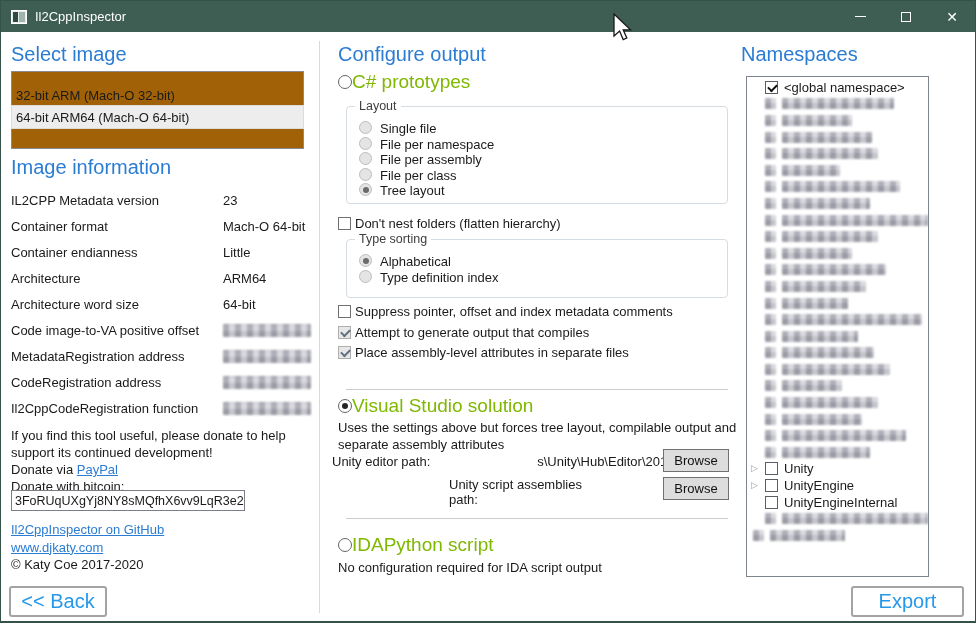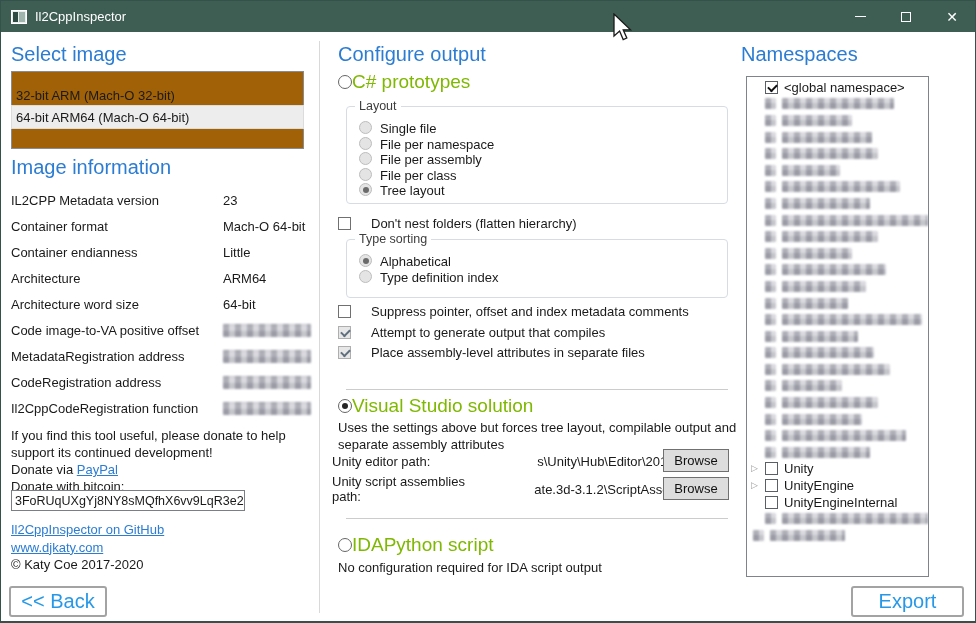--- a/index.html
+++ b/index.html
@@ -49,21 +49,21 @@
   .radio-head { position:absolute; display:flex; align-items:center; }
   .radio { width:13px; height:13px; border-radius:50%; border:1px solid #666; background:#fff; position:relative; flex:none; display:inline-block; }
   .radio.big { width:14px; height:14px; }
   .radio.selected::after { content:""; position:absolute; left:50%; top:50%; width:6px; height:6px; margin:-3px 0 0 -3px; border-radius:50%; background:#262626; }
   .radio.disabled { background:#e4e4e4; border-color:#bdbdbd; }
   .radio.disabled.selected::after { background:#6b6b6b; }
   .groupbox { position:absolute; border:1px solid #d5dde3; border-radius:4px; }
   .groupbox .gb-label { position:absolute; top:-8px; left:8px; background:#fff; padding:0 4px; font-size:12.5px; color:#3d3d3d; }
   .opt-row { display:flex; align-items:flex-start; gap:8px; height:15.5px; }
   .gb-inner { padding:14px 0 0 12px; }
-  .cb-row { position:absolute; display:flex; align-items:center; gap:20px; }
+  .cb-row { position:absolute; display:flex; align-items:center; gap:4px; }
   .cb { width:13px; height:13px; border:1px solid #707070; background:#fff; position:relative; flex:none; }
   .cb.checked.disabled { background:#e7e7e7; border-color:#aeaeae; }
   .cb.checked::after { content:""; position:absolute; left:2px; top:2px; width:7px; height:4px; border-left:2px solid #1c1c1c; border-bottom:2px solid #1c1c1c; transform:rotate(-45deg); }
   .cb.checked.disabled::after { border-color:#5f6e7d; }
   .h-sep { position:absolute; left:345px; width:382px; height:1px; background:#cccccc; }
   .desc { position:absolute; left:337px; width:400px; line-height:17px; }
   .path-row { position:absolute; left:331px; width:382px; height:24px; display:flex; align-items:center; }
   .path-label { width:148px; flex:none; }
   .path-val { flex:1; text-align:right; margin-right:7px; white-space:nowrap; overflow:hidden; }
   .browse-btn { position:absolute; width:66px; height:23px; background:#ddd; border:1px solid #707070; display:flex; align-items:center; justify-content:center; cursor:pointer; font-size:13px; color:#111; }
@@ -254,21 +254,21 @@
     <span class="h-green">Visual Studio solution</span>
   </div>
   <div class="desc" style="top:418px;">Uses the settings above but forces tree layout, compilable output and separate assembly attributes</div>
 
   <div class="path-row" style="top:448px;">
     <span class="path-label">Unity editor path:</span>
     <span class="path-val">s\Unity\Hub\Editor\2019.2.8f1</span>
   </div>
   <div class="browse-btn" style="left:662px; top:448px;">Browse</div>
 
-  <div class="path-row" style="top:476px;">
+  <div class="path-row" style="top:476px;flex-direction:column;">
     <span class="path-label">Unity script assemblies path:</span>
     <span class="path-val">ate.3d-3.1.2\ScriptAssemblies</span>
   </div>
   <div class="browse-btn" style="left:662px; top:476px;">Browse</div>
 
   <div class="h-sep" style="top:517px;"></div>
 
   <div class="radio-head" style="left:337px; top:533px;">
     <span class="radio big"></span>
     <span class="h-green">IDAPython script</span>

